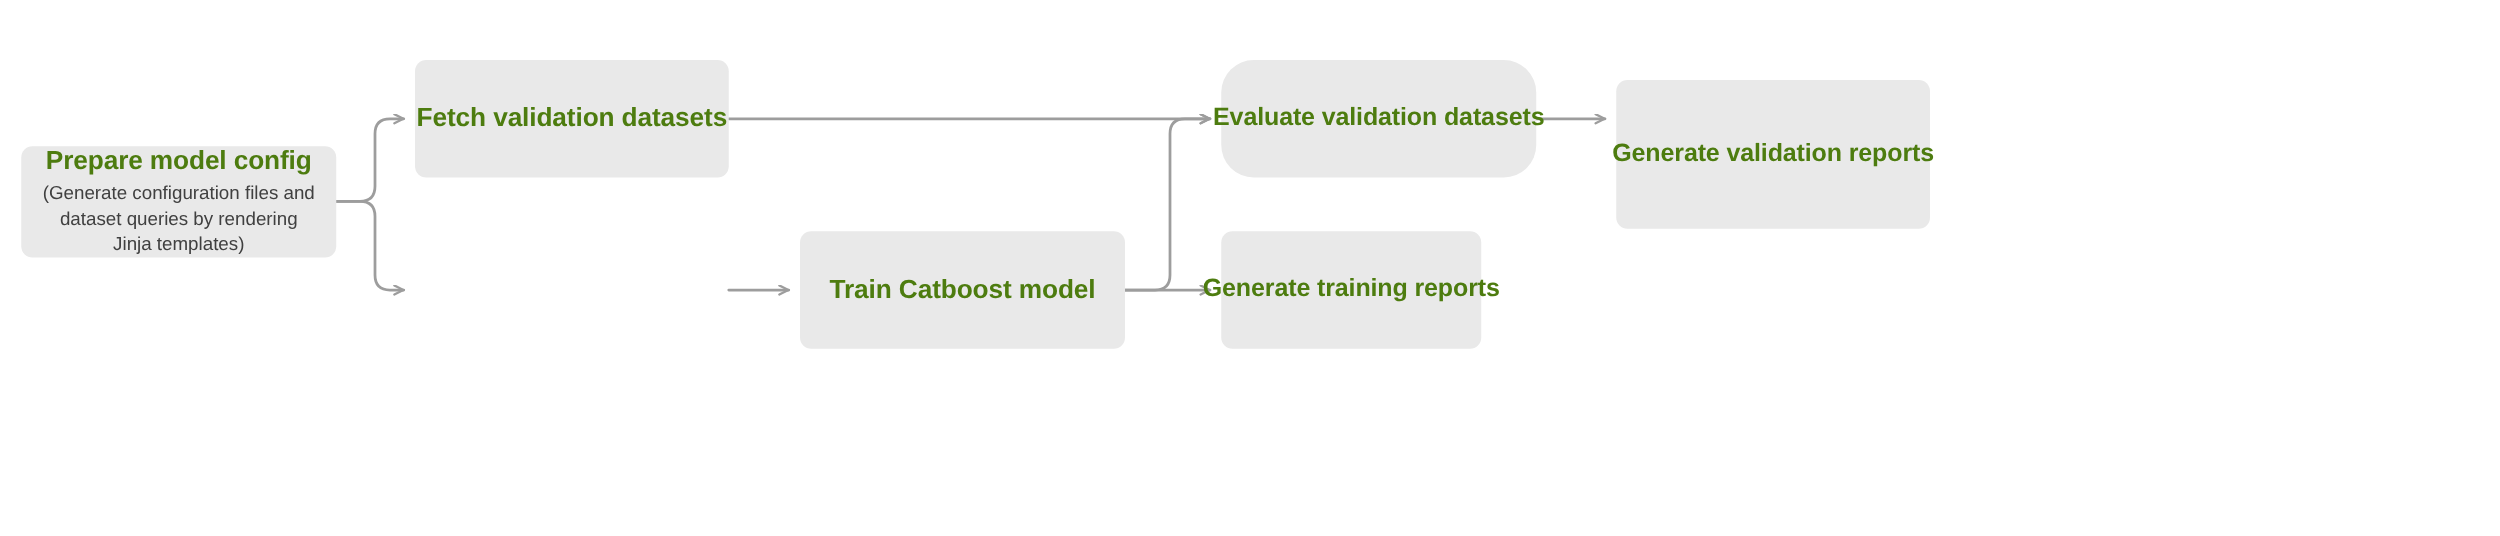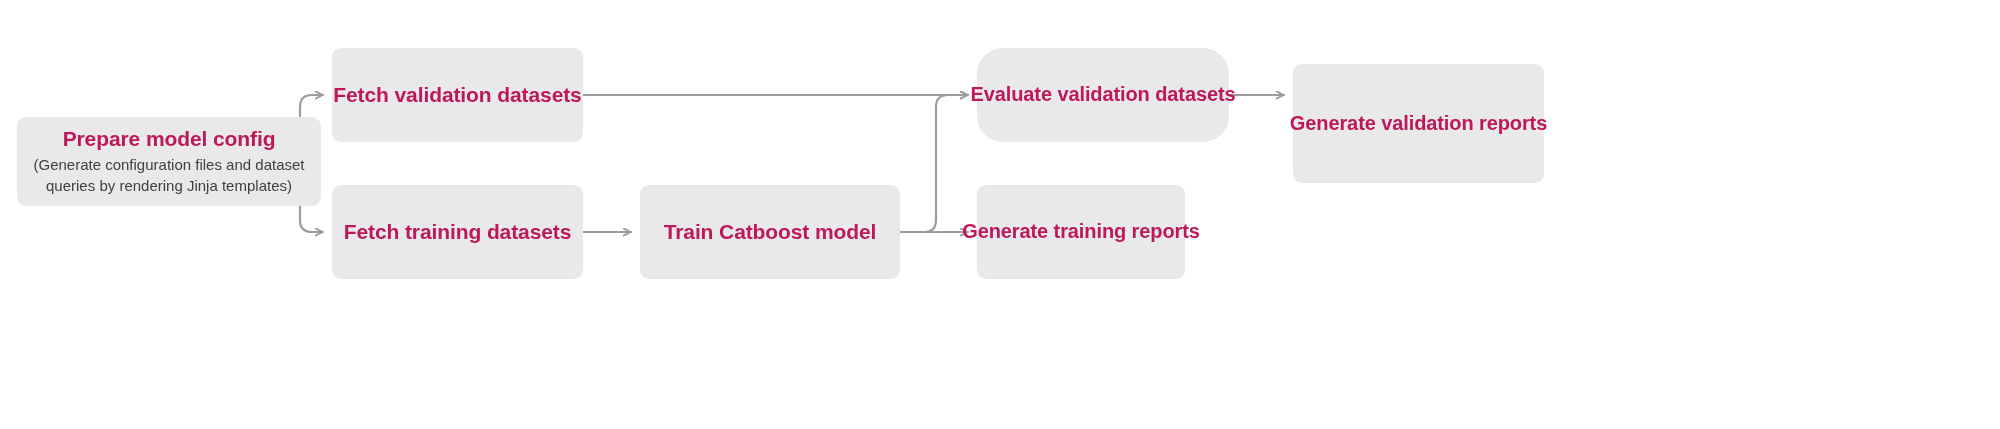--- a/index.html
+++ b/index.html
@@ -34,21 +34,21 @@
     display: flex;
     flex-direction: column;
     align-items: center;
     justify-content: center;
     text-align: center;
     padding: 6px 14px;
   }
   .node-title {
     font-size: 21px;
     font-weight: bold;
-    color: #be185d;
+    color: #4d7c0f;
     line-height: 1.28;
     letter-spacing: -0.1px;
     white-space: nowrap;
   }
   .node-subtitle {
     font-size: 15px;
     font-weight: normal;
     color: #404040;
     line-height: 1.38;
     margin-top: 2px;
@@ -79,32 +79,29 @@
       <path d="M 583,232 L 631,232" marker-end="url(#arrowhead)"></path>
 
       <path d="M 892,232 L 924,232 Q 936,232 936,220 L 936,107 Q 936,95 948,95 L 968,95" marker-end="url(#arrowhead)"></path>
 
       <path d="M 892,232 L 968,232" marker-end="url(#arrowhead)"></path>
 
       <path d="M 1229,95 L 1284,95" marker-end="url(#arrowhead)"></path>
     </g>
   </svg>
 
-  <div class="node" style="left:17px; top:117px; width:304px; height:89px;">
+  <div class="node" style="left:17px; top:117px; width:252px; height:89px;">
     <div class="node-title">Prepare model config</div>
     <div class="node-subtitle">(Generate configuration files and dataset queries by rendering Jinja templates)</div>
   </div>
 
   <div class="node" style="left:332px; top:48px; width:251px; height:94px;">
     <div class="node-title">Fetch validation datasets</div>
   </div>
 
-  <div class="node" style="left:332px; top:185px; width:251px; height:94px;">
-    <div class="node-title">Fetch training datasets</div>
-  </div>
 
   <div class="node" style="left:640px; top:185px; width:260px; height:94px;">
     <div class="node-title">Train Catboost model</div>
   </div>
 
   <div class="node node-sm" style="left:977px; top:48px; width:252px; height:94px;border-radius:26px;">
     <div class="node-title">Evaluate validation datasets</div>
   </div>
 
   <div class="node node-sm" style="left:977px; top:185px; width:208px; height:94px;">

